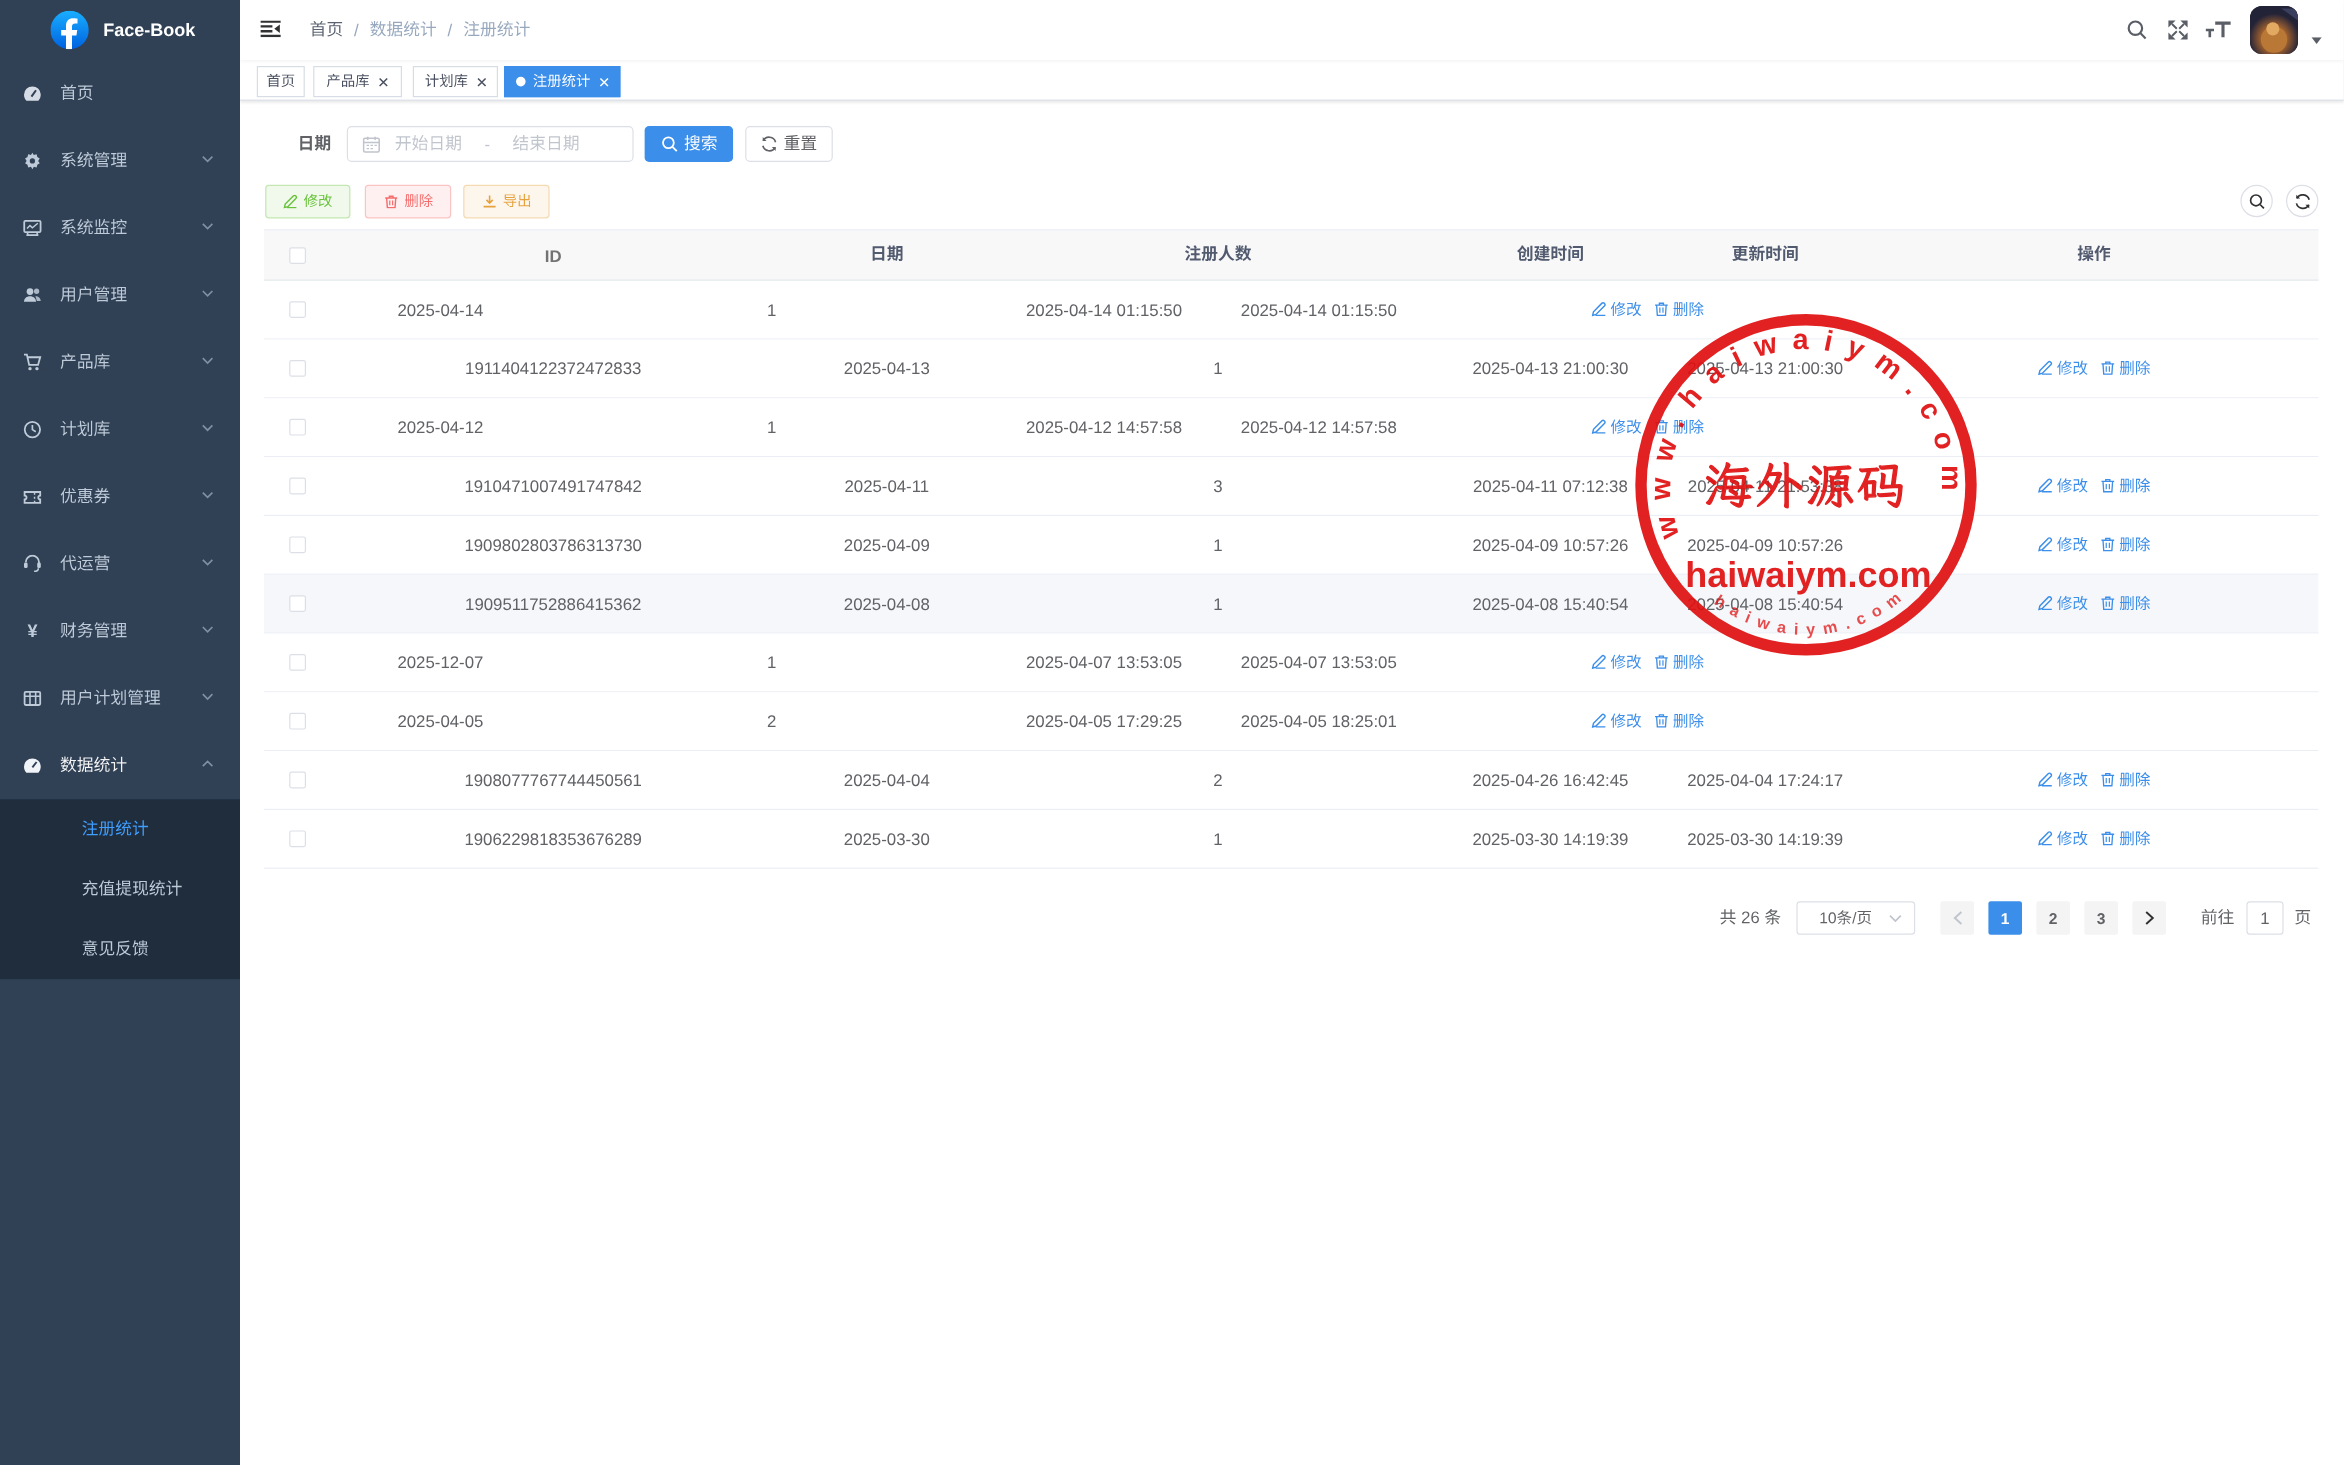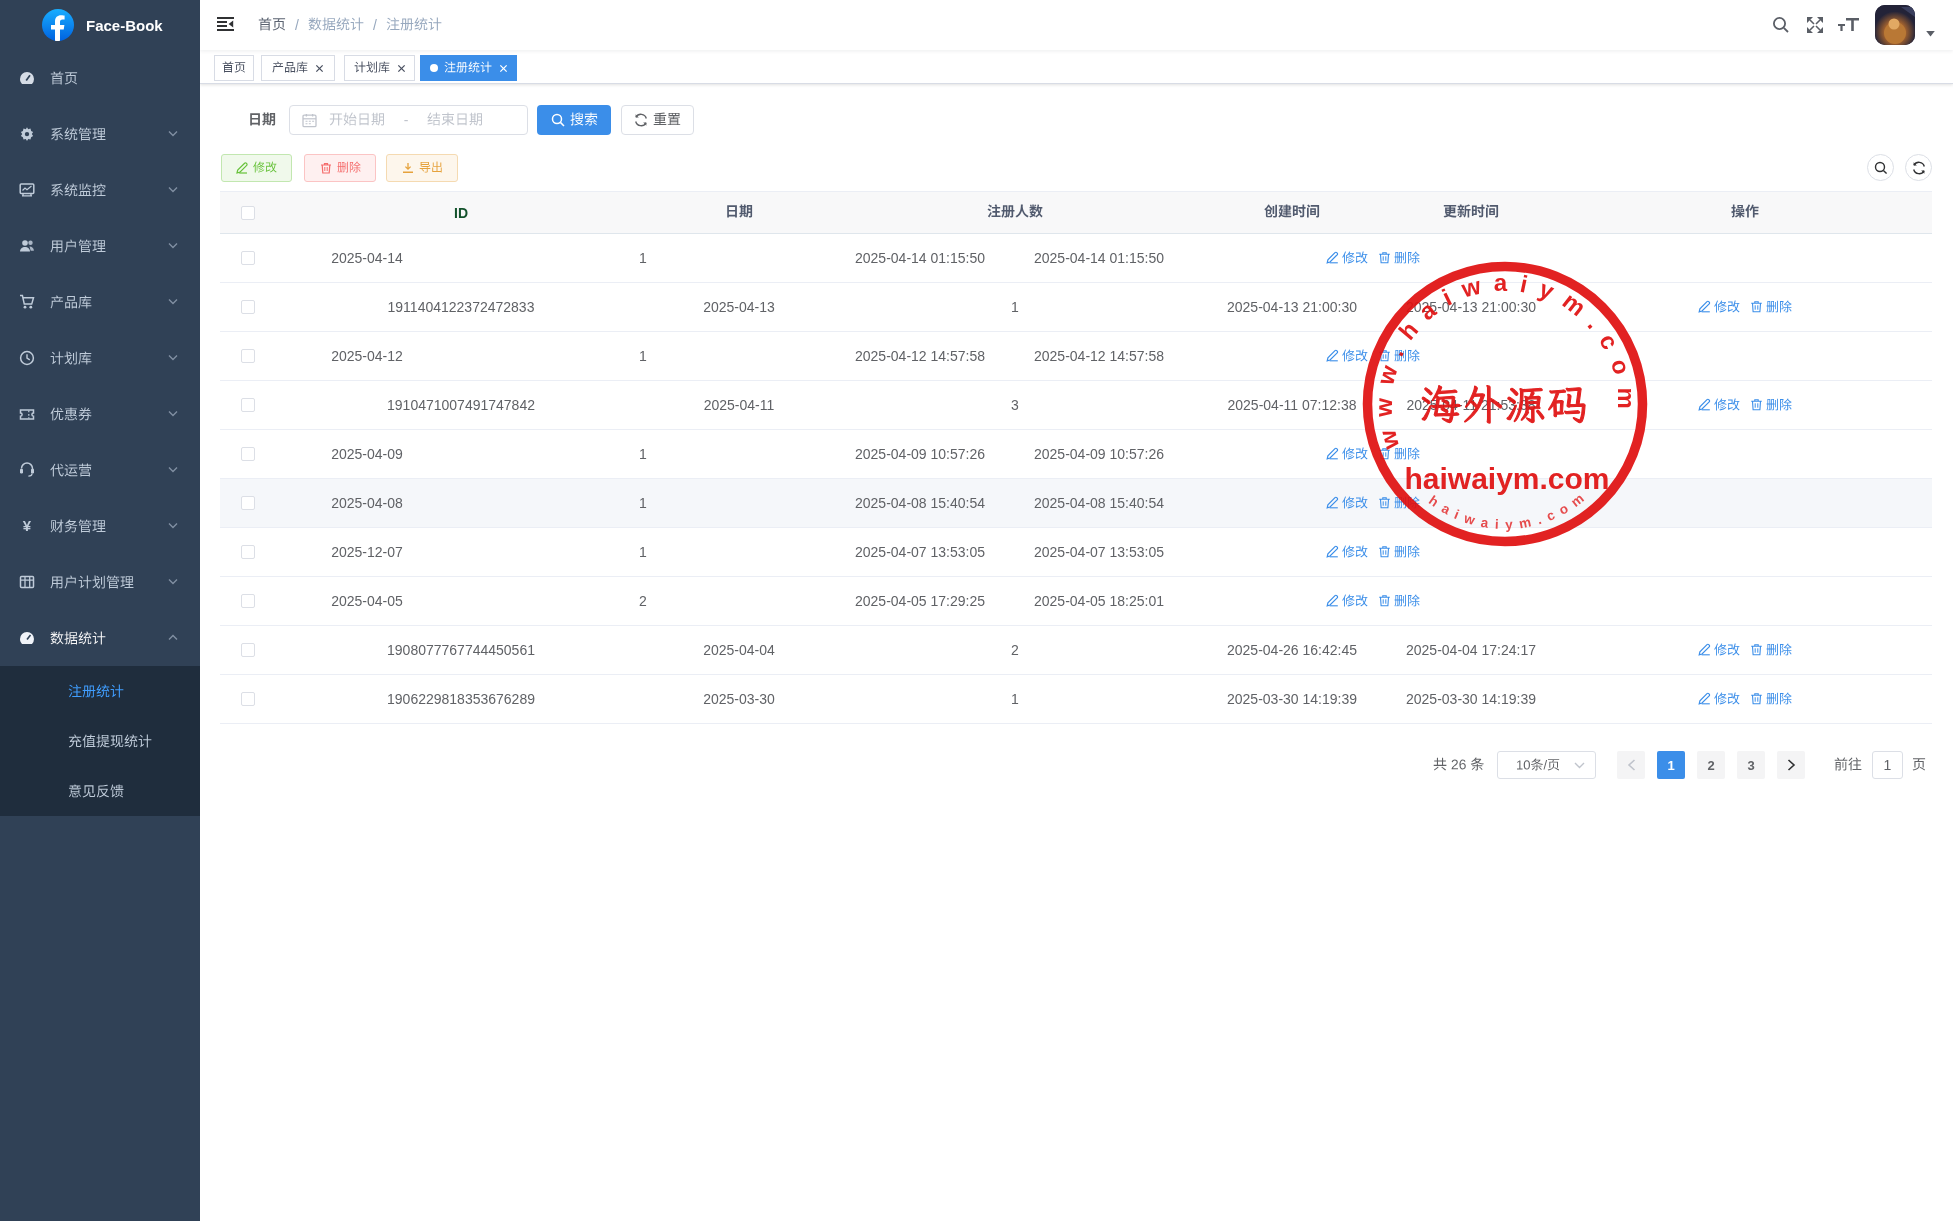--- a/index.html
+++ b/index.html
@@ -389,21 +389,21 @@
       <path d="M1.6 1.2v3.2h3.2z" fill="#303133"></path>
       <path d="M12.4 12.8V9.6H9.2z" fill="#303133"></path>
     </svg>
   </div>
 <div id="table">
     <div class="thead">
       <div class="td" style="width:55px">
         <span class="cb"></span>
       </div>
       <div class="td" style="width:372px">
-        <span style="font-weight:bold;color:#14532d">ID</span>
+        <span style="font-weight:bold;color:#737373">ID</span>
       </div>
       <div class="td" style="width:184px">
         <svg class="ct" style="width:28.0px;height:16.1px">
           <use href="#t29"></use>
         </svg>
       </div>
       <div class="td" style="width:368px">
         <svg class="ct" style="width:56.0px;height:16.1px">
           <use href="#t30"></use>
         </svg>
@@ -539,20 +539,21 @@
           <svg class="ct" style="width:26.0px;height:14.9px">
             <use href="#t35"></use>
           </svg>
         </span>
       </div>
     </div>
     <div class="trow ">
       <div class="td" style="width:55px">
         <span class="cb"></span>
       </div>
+      <div class="td" style="width:372px">1909802803786313730</div>
       <div class="td" style="width:184px">2025-04-09</div>
       <div class="td" style="width:368px">1</div>
       <div class="td" style="width:186px">2025-04-09 10:57:26</div>
       <div class="td" style="width:172px">2025-04-09 10:57:26</div>
       <div class="td" style="width:375px">
         <span class="link">
           <svg width="13" height="13" viewBox="0 0 13 13" style="margin-right:3px">
             <path d="M1.2 11.8l.7-3L9 1.6a1.2 1.2 0 0 1 1.7 0l.5.5a1.2 1.2 0 0 1 0 1.7L4 11z" fill="none" stroke="#3b8ee9" stroke-width="1.2"></path>
             <path d="M3.6 11.8h8.2" stroke="#3b8ee9" stroke-width="1.1"></path>
           </svg>
@@ -568,20 +569,21 @@
           <svg class="ct" style="width:26.0px;height:14.9px">
             <use href="#t35"></use>
           </svg>
         </span>
       </div>
     </div>
     <div class="trow hov">
       <div class="td" style="width:55px">
         <span class="cb"></span>
       </div>
+      <div class="td" style="width:372px">1909511752886415362</div>
       <div class="td" style="width:184px">2025-04-08</div>
       <div class="td" style="width:368px">1</div>
       <div class="td" style="width:186px">2025-04-08 15:40:54</div>
       <div class="td" style="width:172px">2025-04-08 15:40:54</div>
       <div class="td" style="width:375px">
         <span class="link">
           <svg width="13" height="13" viewBox="0 0 13 13" style="margin-right:3px">
             <path d="M1.2 11.8l.7-3L9 1.6a1.2 1.2 0 0 1 1.7 0l.5.5a1.2 1.2 0 0 1 0 1.7L4 11z" fill="none" stroke="#3b8ee9" stroke-width="1.2"></path>
             <path d="M3.6 11.8h8.2" stroke="#3b8ee9" stroke-width="1.1"></path>
           </svg>

